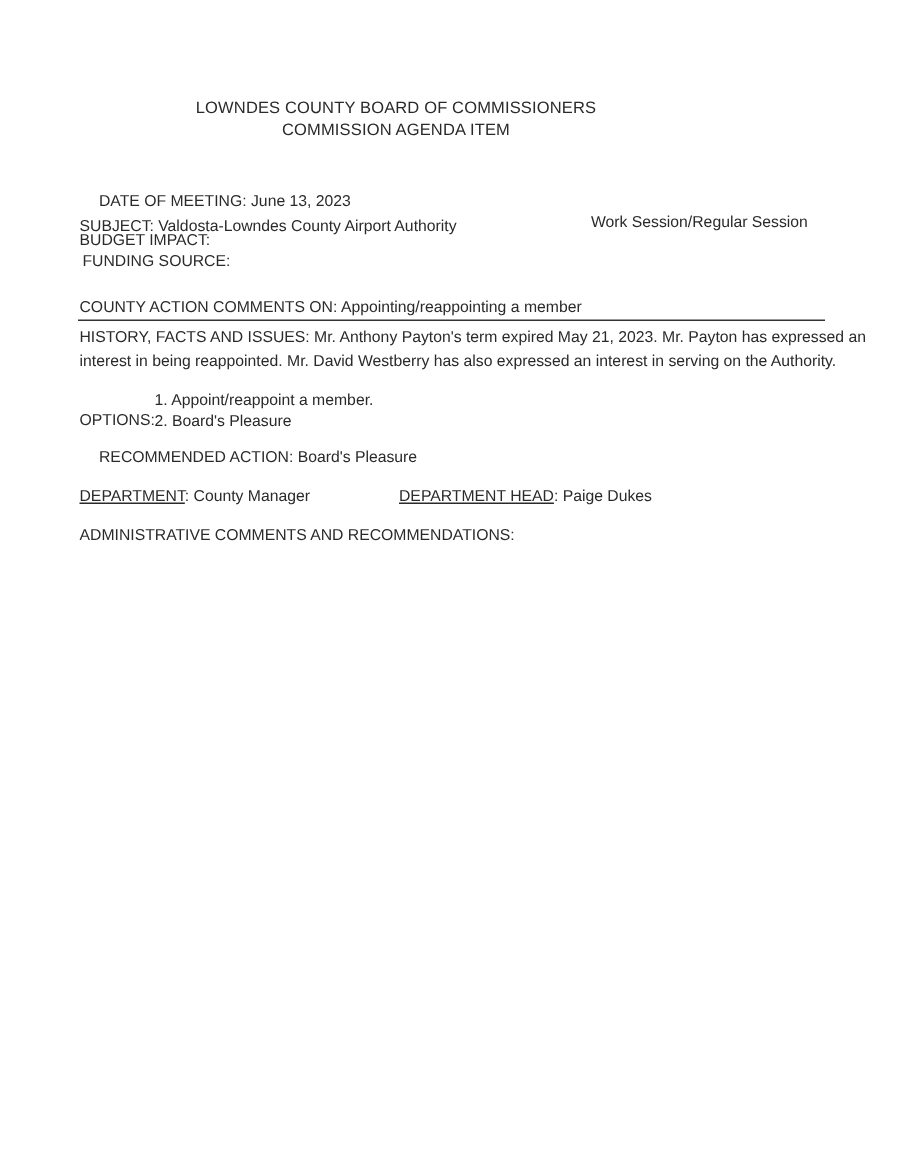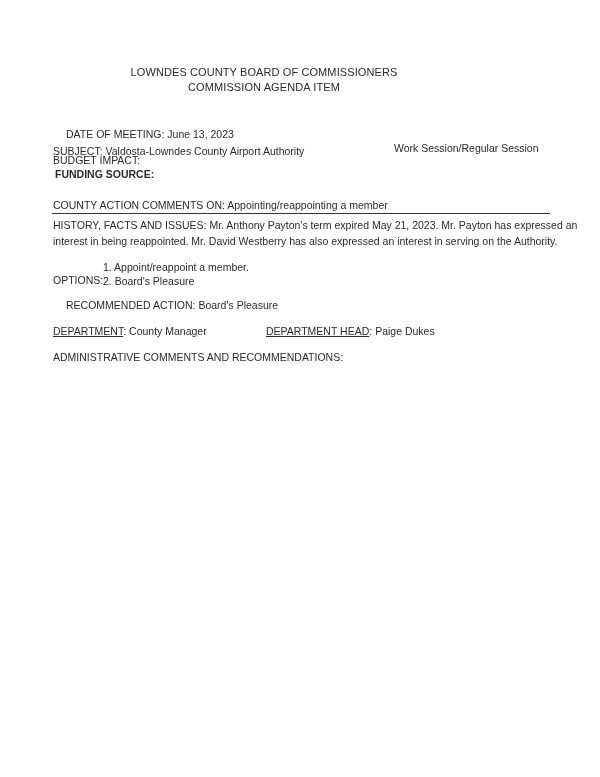--- a/index.html
+++ b/index.html
@@ -27,21 +27,21 @@
     <span>Valdosta-Lowndes County Airport Authority</span>
   </div>
 
   <div class="abs" style="left:66px; top:128px;">
     <span>DATE OF MEETING:</span>
     <span>June 13, 2023</span>
   </div>
   <div class="abs" style="left:394px; top:126px;margin-top:16px;">Work Session/Regular Session</div>
 
   <div class="abs" style="left:53px; top:154px;">BUDGET IMPACT:</div>
-  <div class="abs" style="left:55px; top:168px;font-weight:bold;">FUNDING SOURCE:</div>
+  <div class="abs" style="left:55px; top:168px;">FUNDING SOURCE:</div>
 
   <div class="abs" style="left:53px; top:199px;">
     <span>COUNTY ACTION COMMENTS ON:</span>
     <span>Appointing/reappointing a member</span>
   </div>
   <div class="rule"></div>
 
   <div class="abs" style="left:53px; top:219px;">
     <span>HISTORY, FACTS AND ISSUES:</span>
     <span>Mr. Anthony Payton's term expired May 21, 2023. Mr. Payton has expressed an</span>

